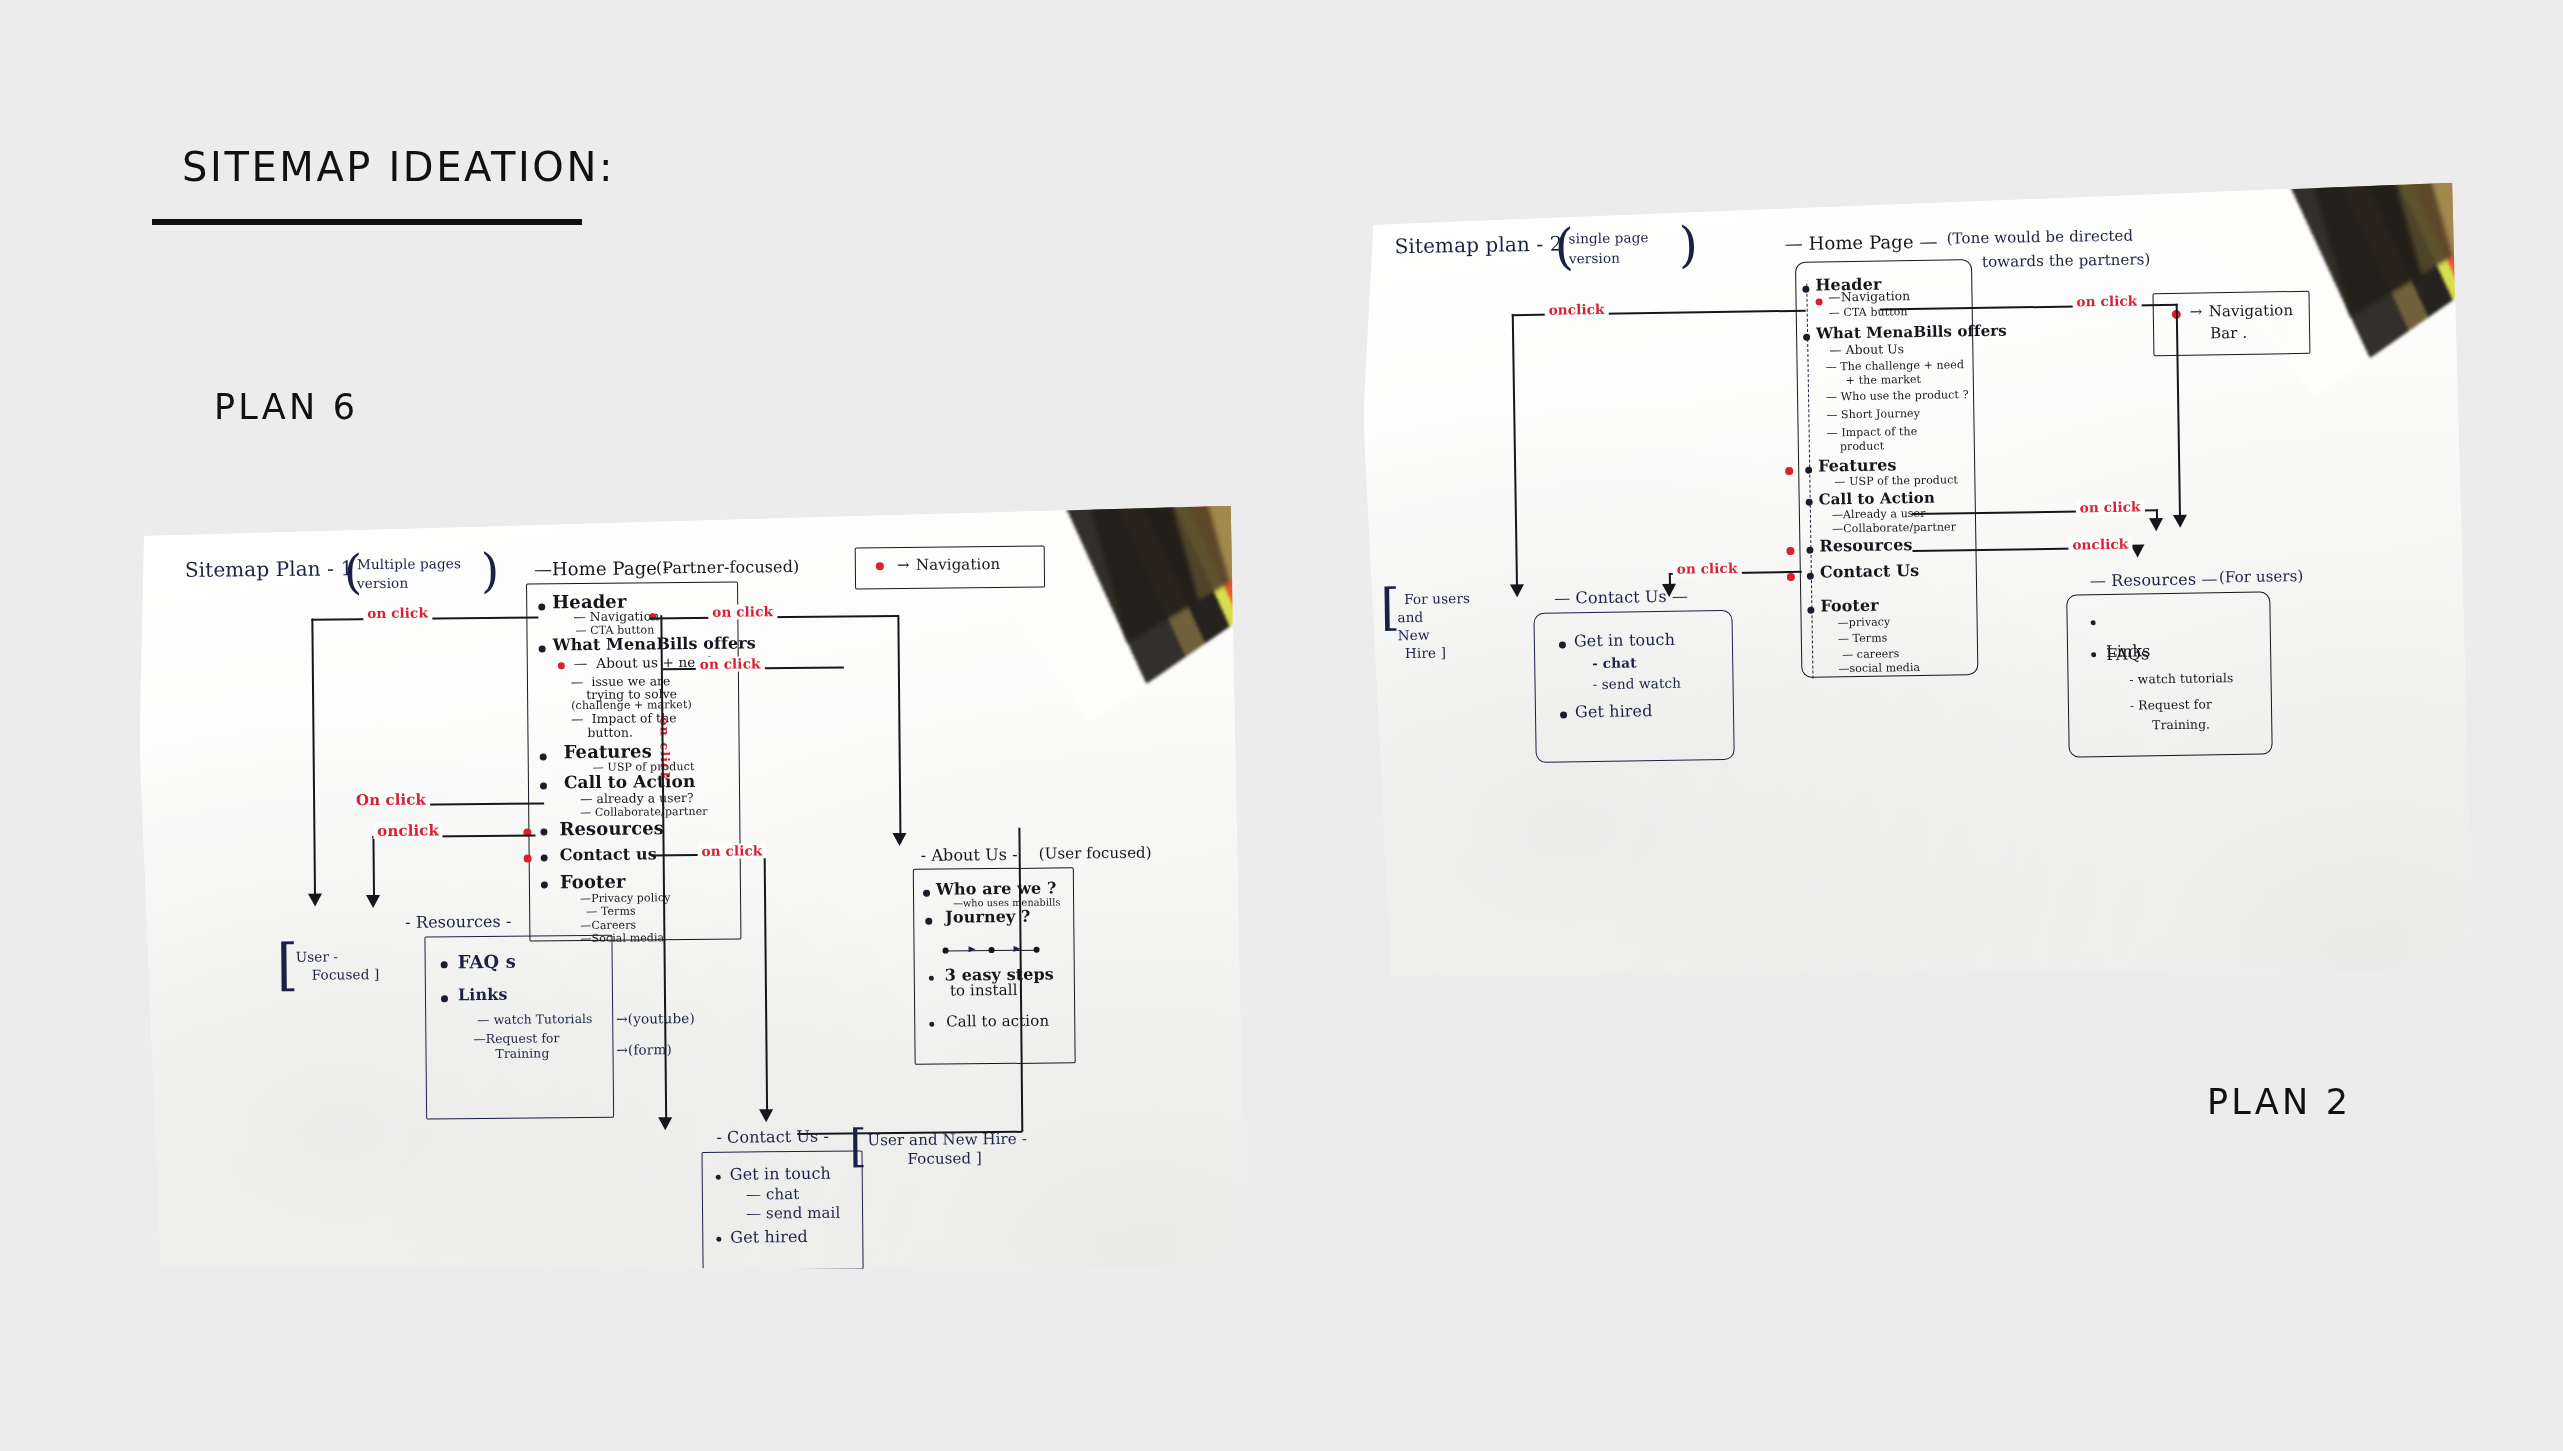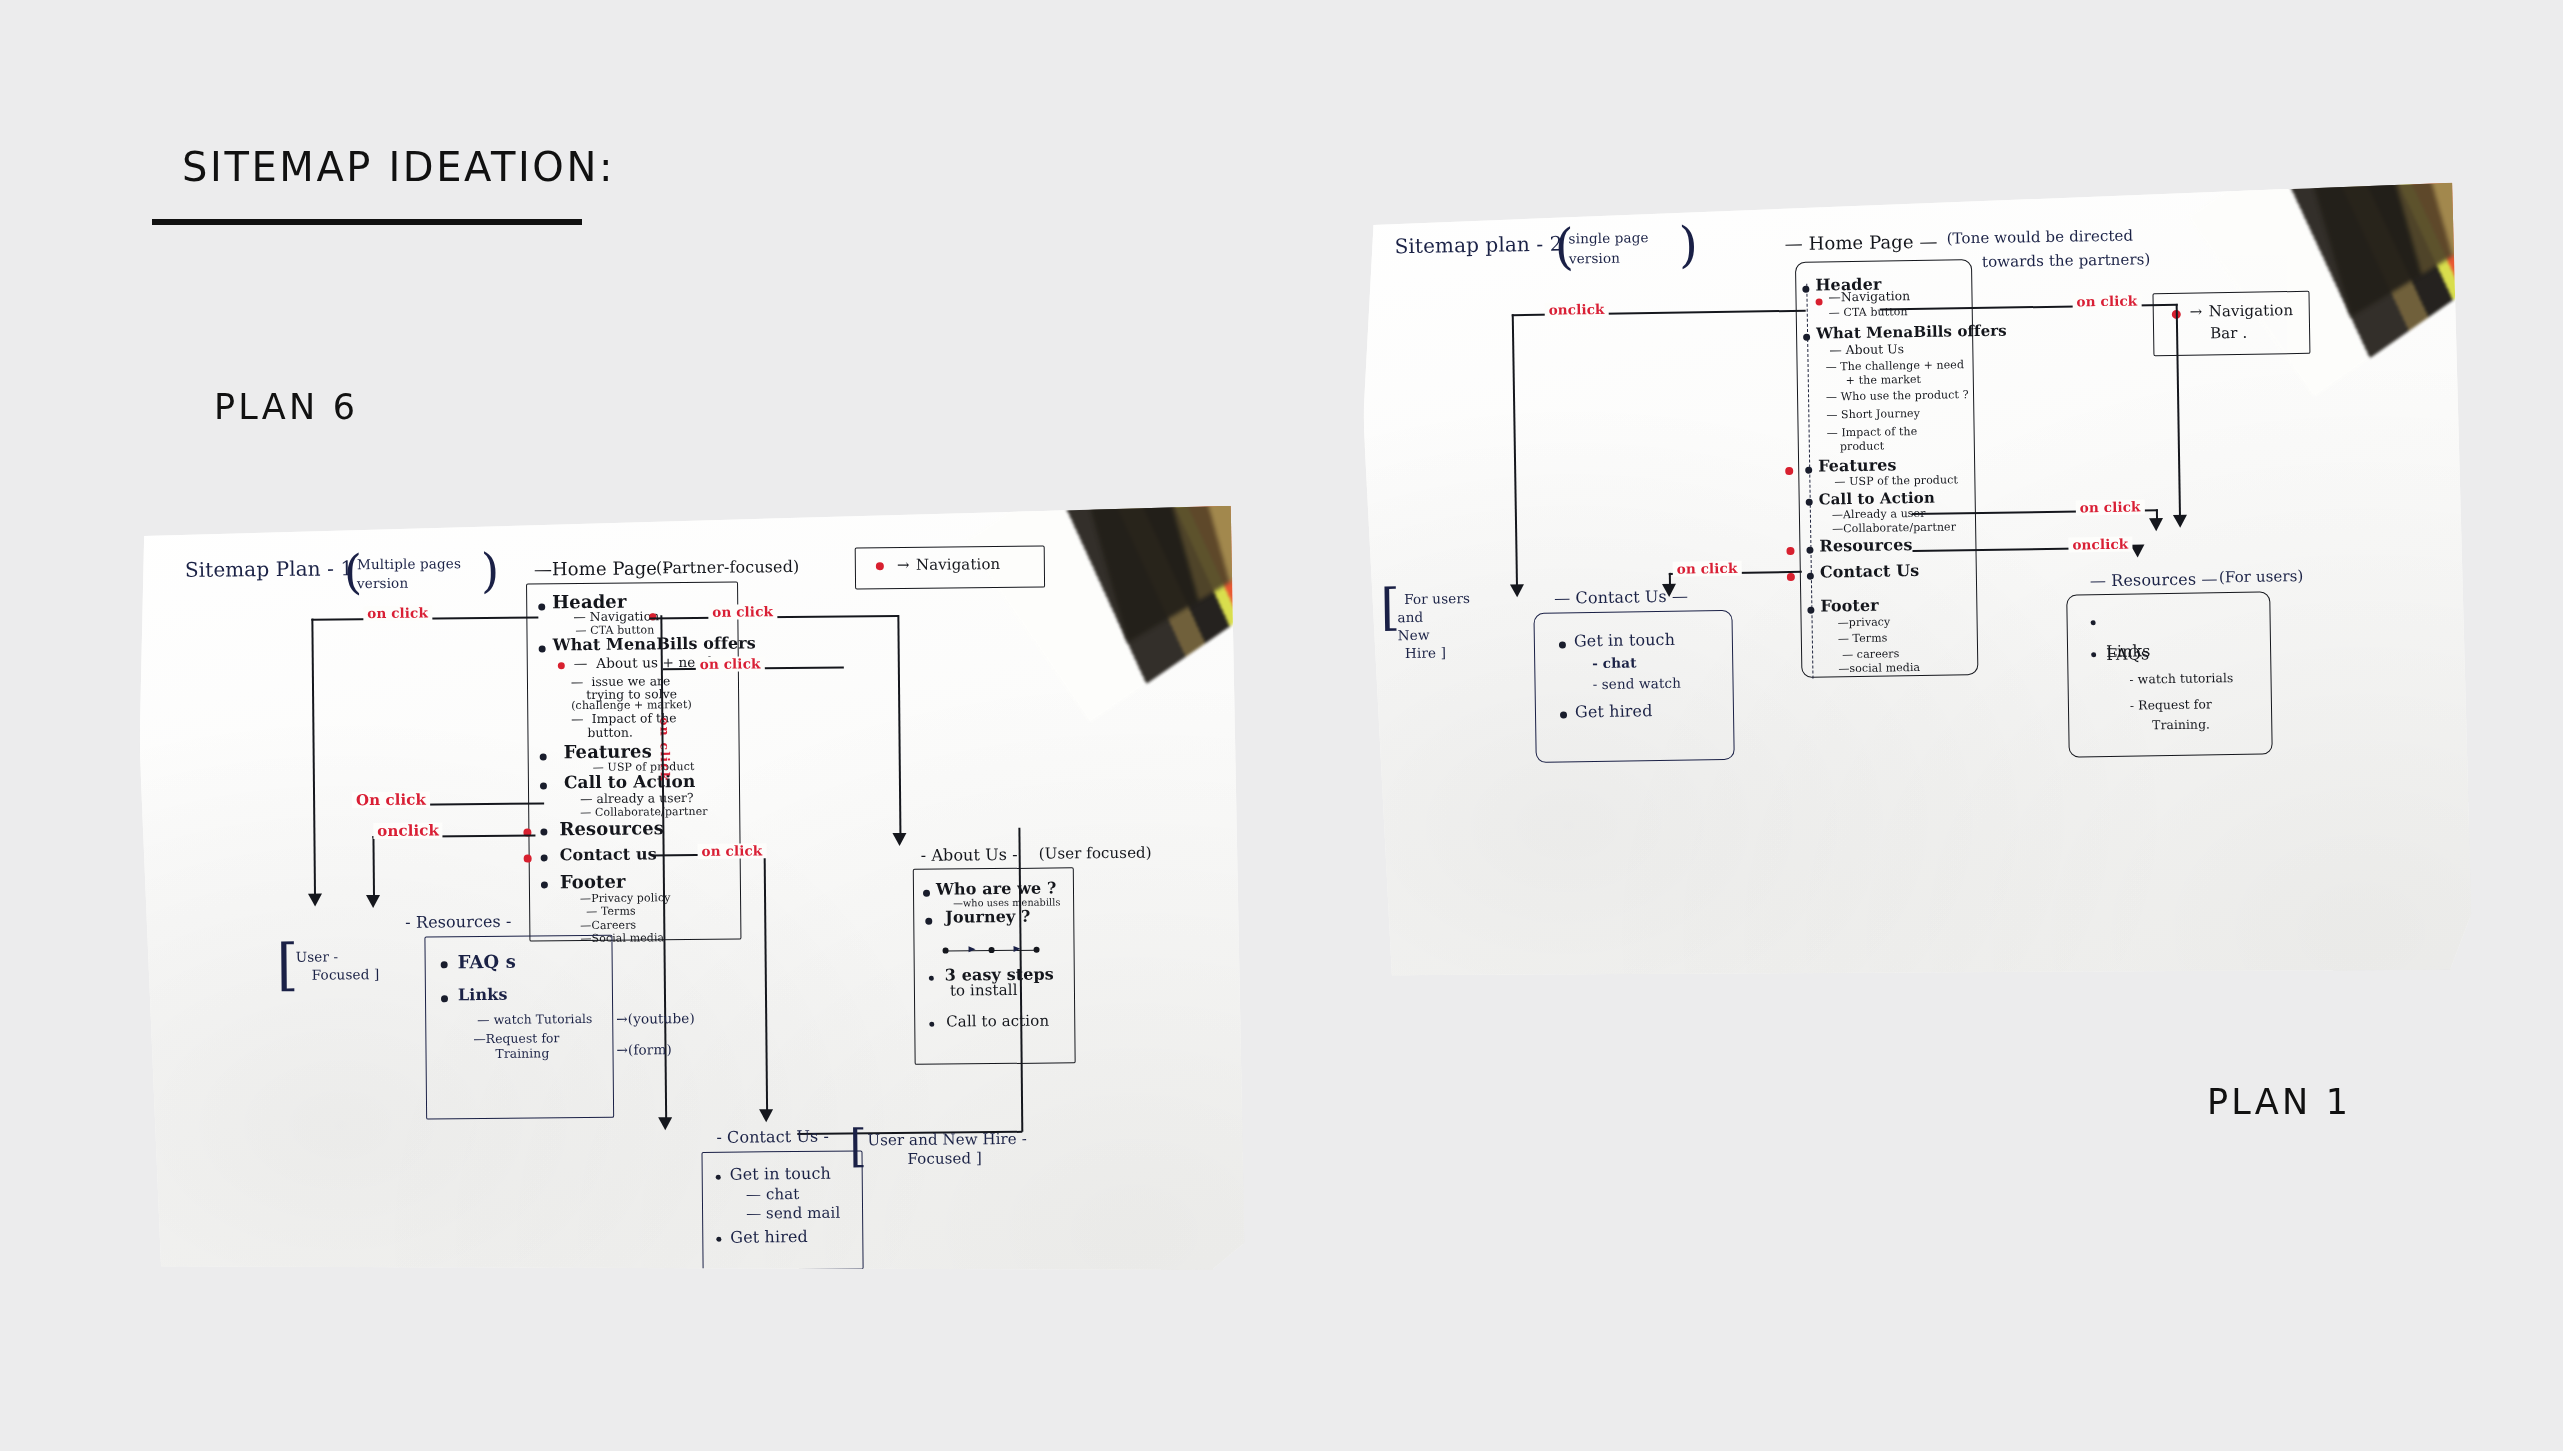--- a/index.html
+++ b/index.html
@@ -208,21 +208,21 @@
     border-radius: 50%;
     background: #15171d;
   }
 </style>
 </head>
 <body>
 
 <div id="slide-title">SITEMAP IDEATION:</div>
 <div id="title-rule"></div>
 <div id="plan1-label" class="plan-label">PLAN 6</div>
-<div id="plan2-label" class="plan-label">PLAN 1</div>
+<div id="plan2-label" class="plan-label">PLAN 2</div>
 
 <div id="photo-plan1" class="photo">
   <div class="paper-shade"></div>
   <div class="phone-object"></div>
   <div class="phone-object2"></div>
 
   <div class="hw ink-blue s20" style="left:47px; top:44px;">Sitemap Plan - 1</div>
   <div class="brk" style="left:206px; top:34px; font-size:47px;">(</div>
   <div class="brk" style="left:343px; top:34px; font-size:47px;">)</div>
   <div class="hw ink-blue s14" style="left:219px; top:43px;">Multiple pages</div>

